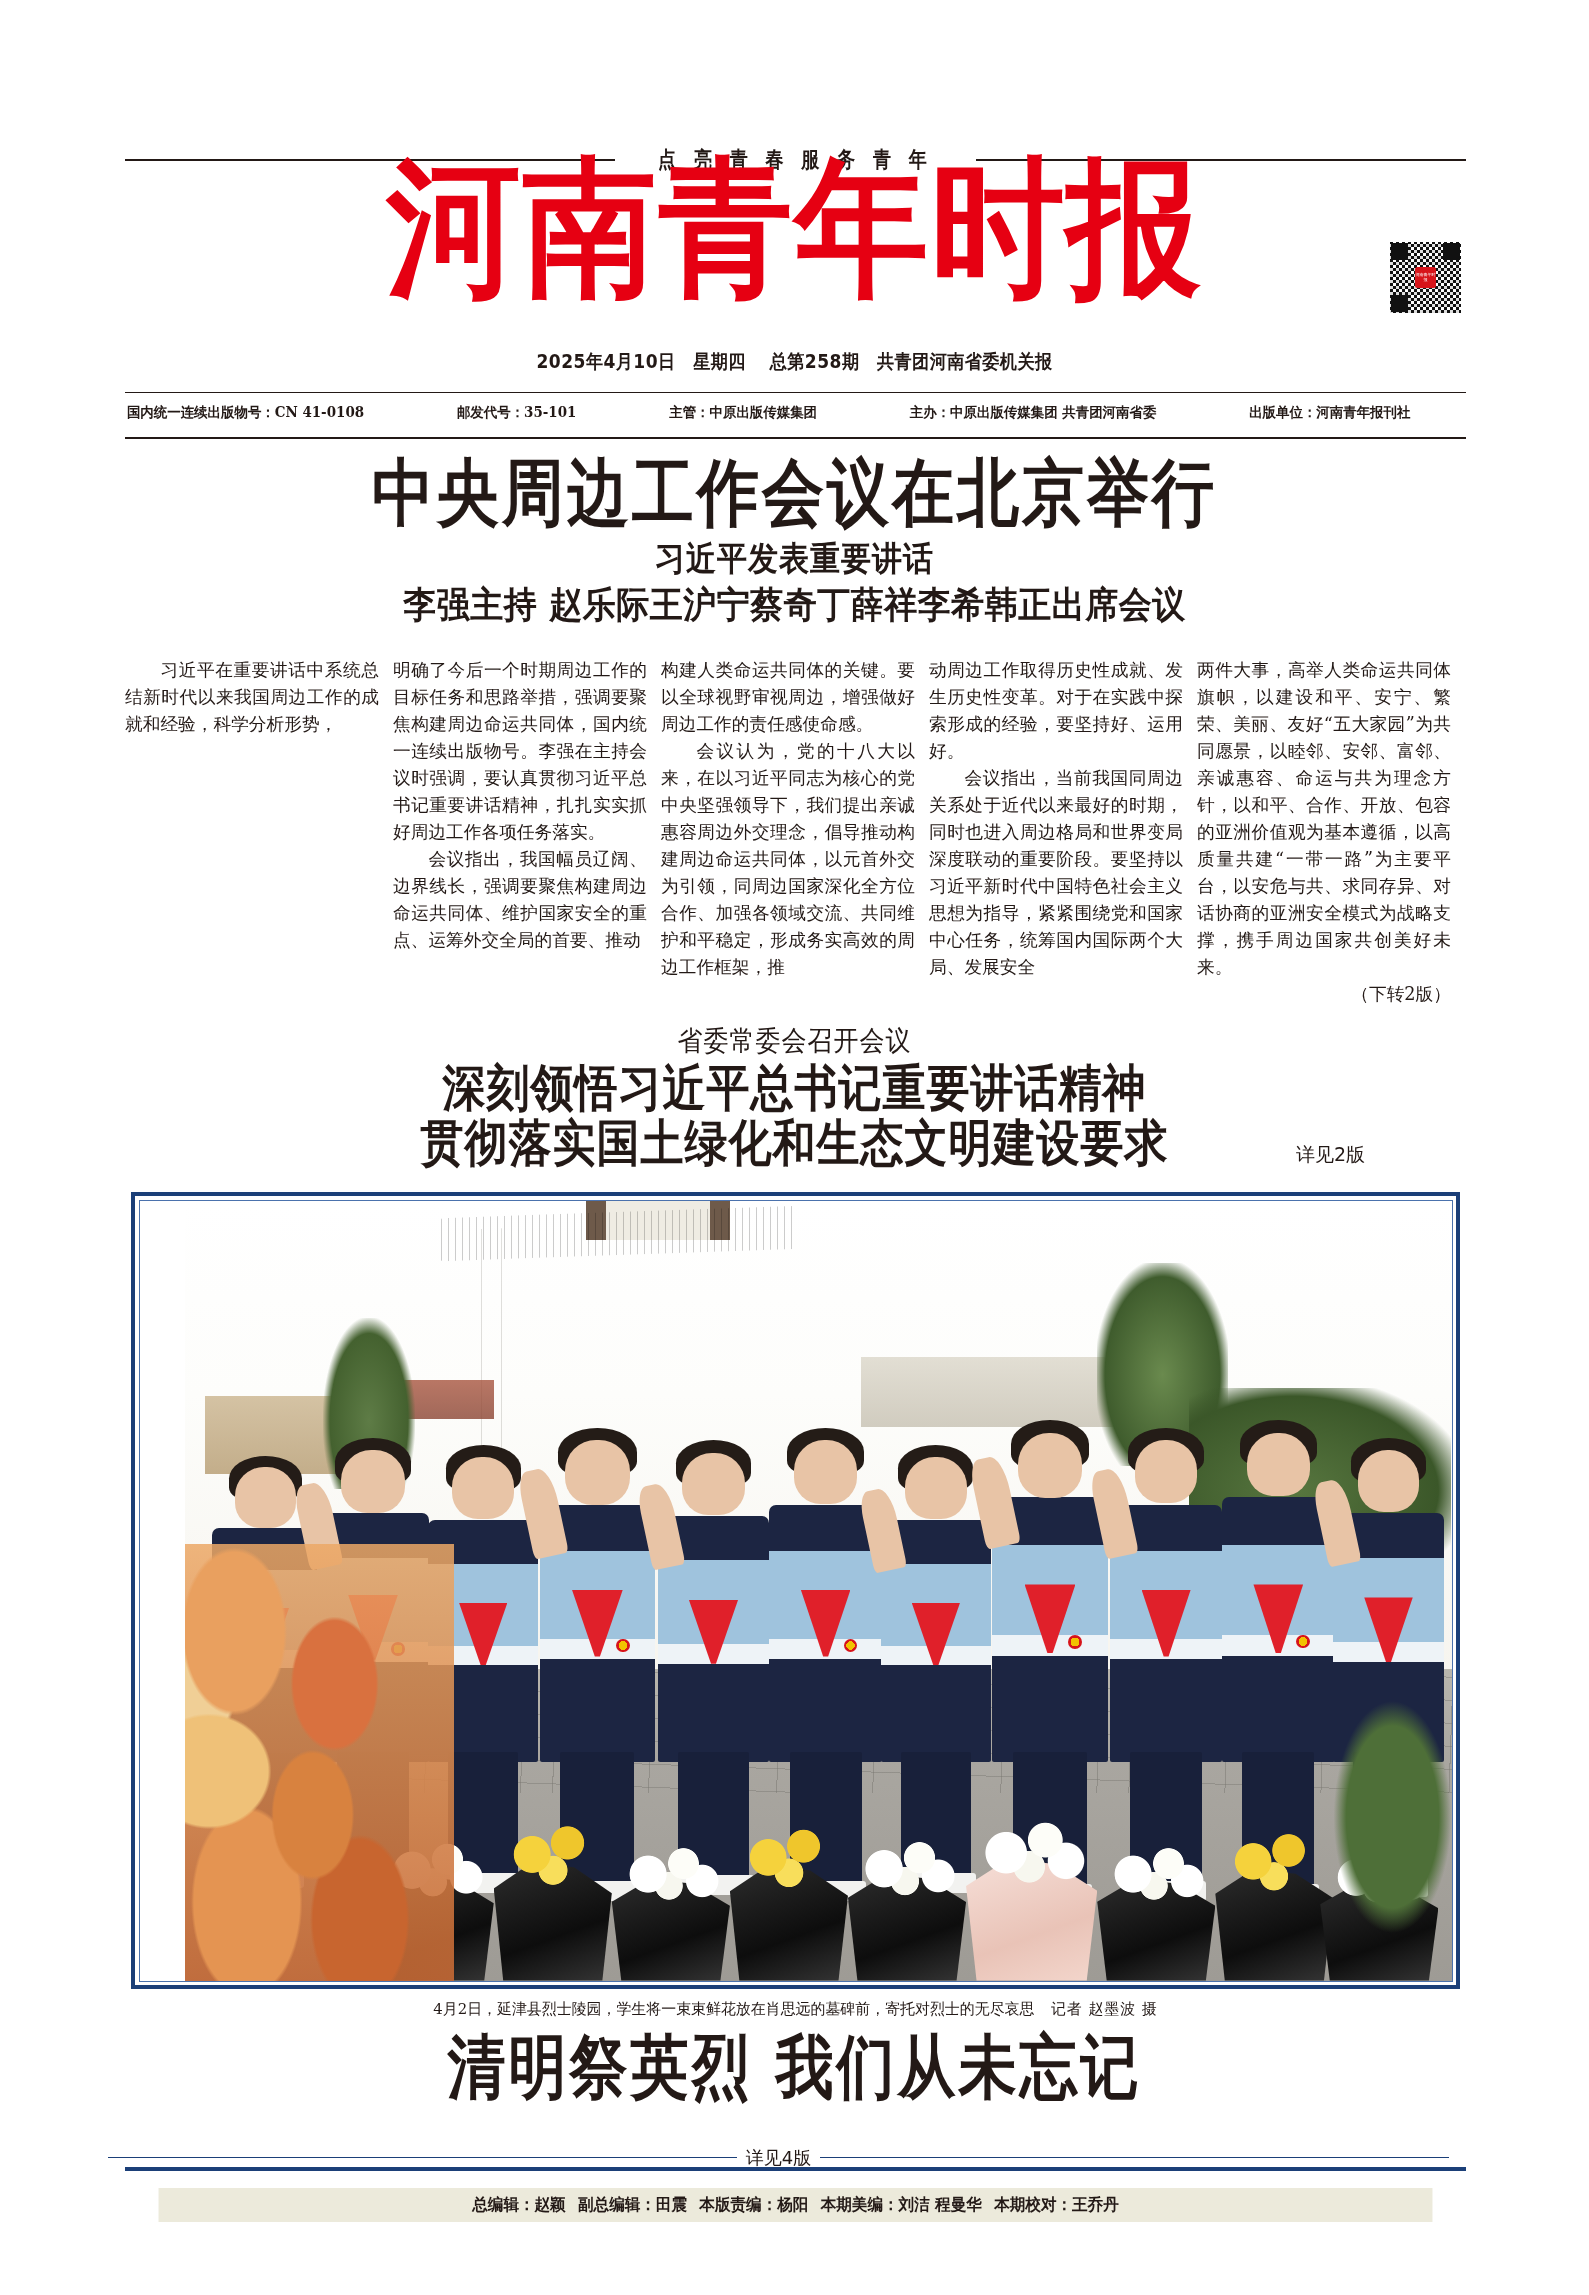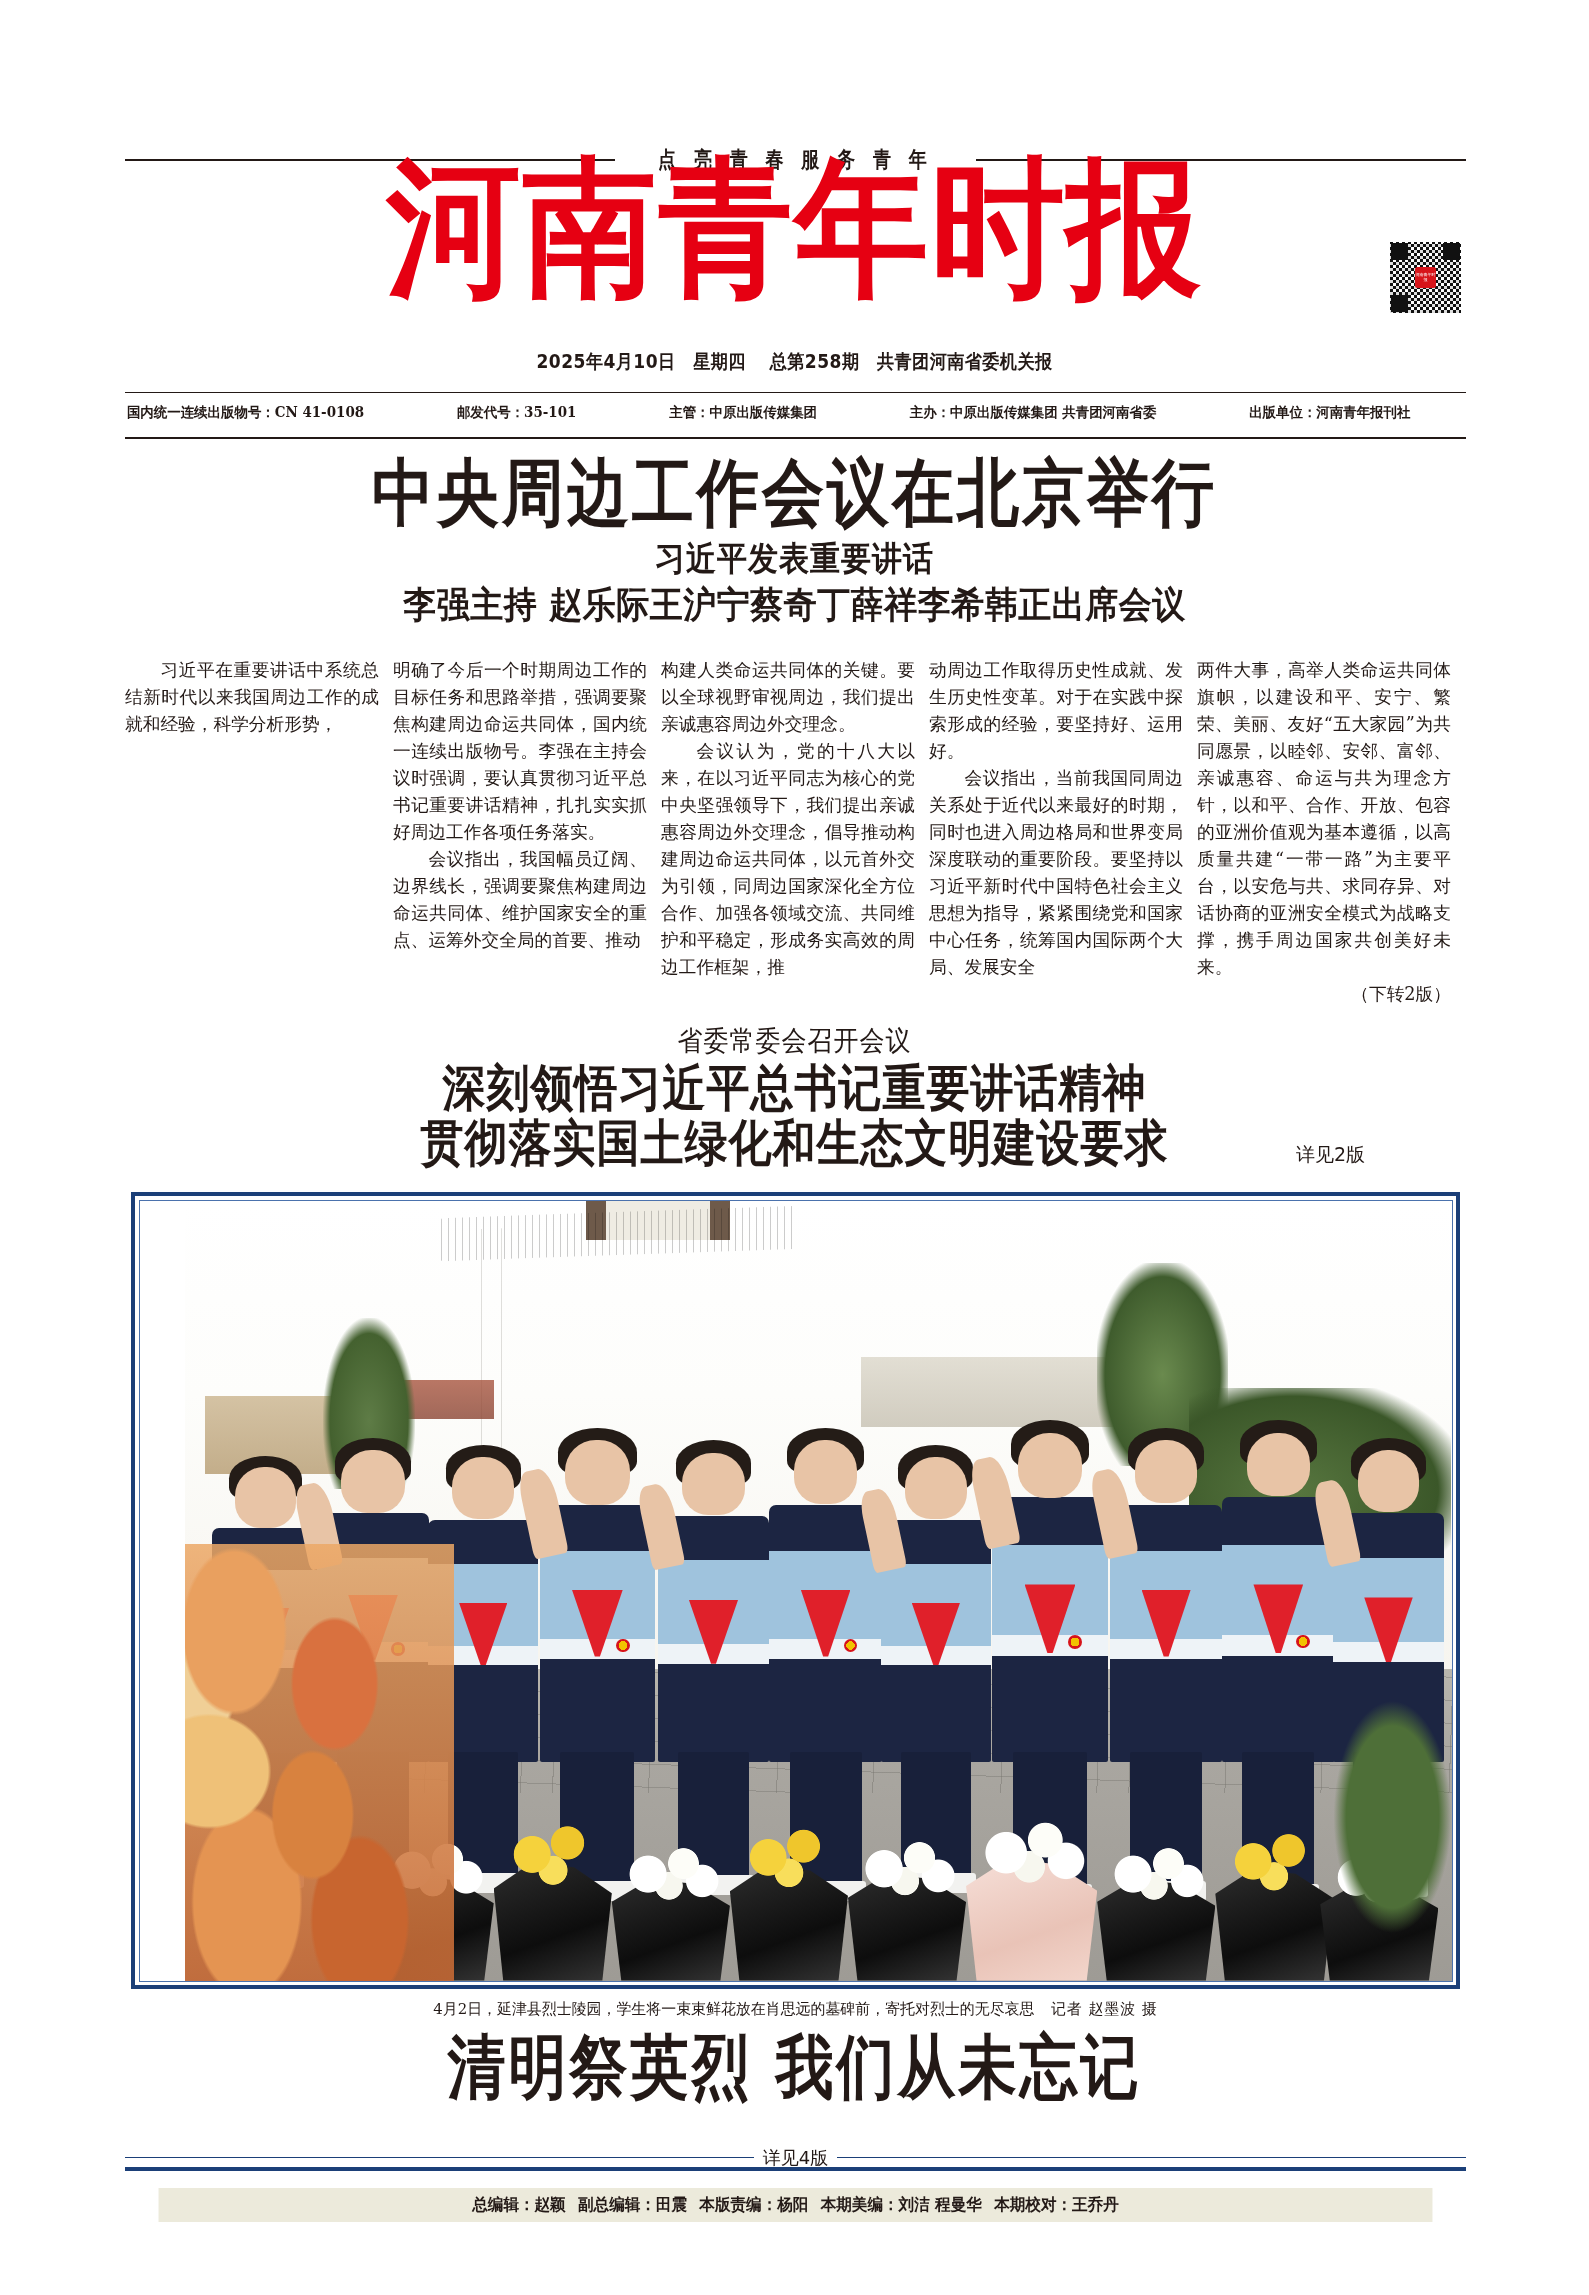--- a/index.html
+++ b/index.html
@@ -269,21 +269,21 @@
   .head3{
     position:absolute;left:0;top:2036px;width:1589px;text-align:center;
     font-size:58px;line-height:63px;font-weight:700;color:#231916;
     letter-spacing:3px;white-space:nowrap;
     font-family:"DejaVu Serif","Liberation Serif",serif;
     transform:scaleY(1.2);
   }
 
   
   .see4-row{
-    position:absolute;left:125px;top:2146px;width:1341px;height:23px;
+    position:absolute;left:108px;top:2146px;width:1341px;height:23px;
     display:flex;align-items:center;justify-content:space-between;
   }
   .see4-rule{flex:1 1 auto;height:0;border-top:1px solid #1b3f78;}
   .see4-text{
     padding:0 9px;font-size:18px;color:#231916;white-space:nowrap;
     font-family:"DejaVu Sans","Liberation Sans",sans-serif;background:#fff;
   }
   .rule-blue-thick{position:absolute;left:125px;top:2167px;width:1341px;border-top:4px solid #1b3f78;}
 
   
@@ -333,21 +333,21 @@
 
   <div class="cols">
     <div class="col">
       <p>习近平在重要讲话中系统总结新时代以来我国周边工作的成就和经验，科学分析形势，</p>
     </div>
     <div class="col">
       <p class="noindent">明确了今后一个时期周边工作的目标任务和思路举措，强调要聚焦构建周边命运共同体，国内统一连续出版物号。李强在主持会议时强调，要认真贯彻习近平总书记重要讲话精神，扎扎实实抓好周边工作各项任务落实。</p>
       <p>会议指出，我国幅员辽阔、边界线长，强调要聚焦构建周边命运共同体、维护国家安全的重点、运筹外交全局的首要、推动</p>
     </div>
     <div class="col">
-      <p class="noindent">构建人类命运共同体的关键。要以全球视野审视周边，我们提出亲诚惠容周边外交理念。</p>
+      <p class="noindent">构建人类命运共同体的关键。要以全球视野审视周边，增强做好周边工作的责任感使命感。</p>
       <p>会议认为，党的十八大以来，在以习近平同志为核心的党中央坚强领导下，我们提出亲诚惠容周边外交理念，倡导推动构建周边命运共同体，以元首外交为引领，同周边国家深化全方位合作、加强各领域交流、共同维护和平稳定，形成务实高效的周边工作框架，推</p>
     </div>
     <div class="col">
       <p class="noindent">动周边工作取得历史性成就、发生历史性变革。对于在实践中探索形成的经验，要坚持好、运用好。</p>
       <p>会议指出，当前我国同周边关系处于近代以来最好的时期，同时也进入周边格局和世界变局深度联动的重要阶段。要坚持以习近平新时代中国特色社会主义思想为指导，紧紧围绕党和国家中心任务，统筹国内国际两个大局、发展安全</p>
     </div>
     <div class="col">
       <p class="noindent">两件大事，高举人类命运共同体旗帜，以建设和平、安宁、繁荣、美丽、友好“五大家园”为共同愿景，以睦邻、安邻、富邻、亲诚惠容、命运与共为理念方针，以和平、合作、开放、包容的亚洲价值观为基本遵循，以高质量共建“一带一路”为主要平台，以安危与共、求同存异、对话协商的亚洲安全模式为战略支撑，携手周边国家共创美好未来。</p>
       <p class="noindent jump">（下转2版）</p>
     </div>

